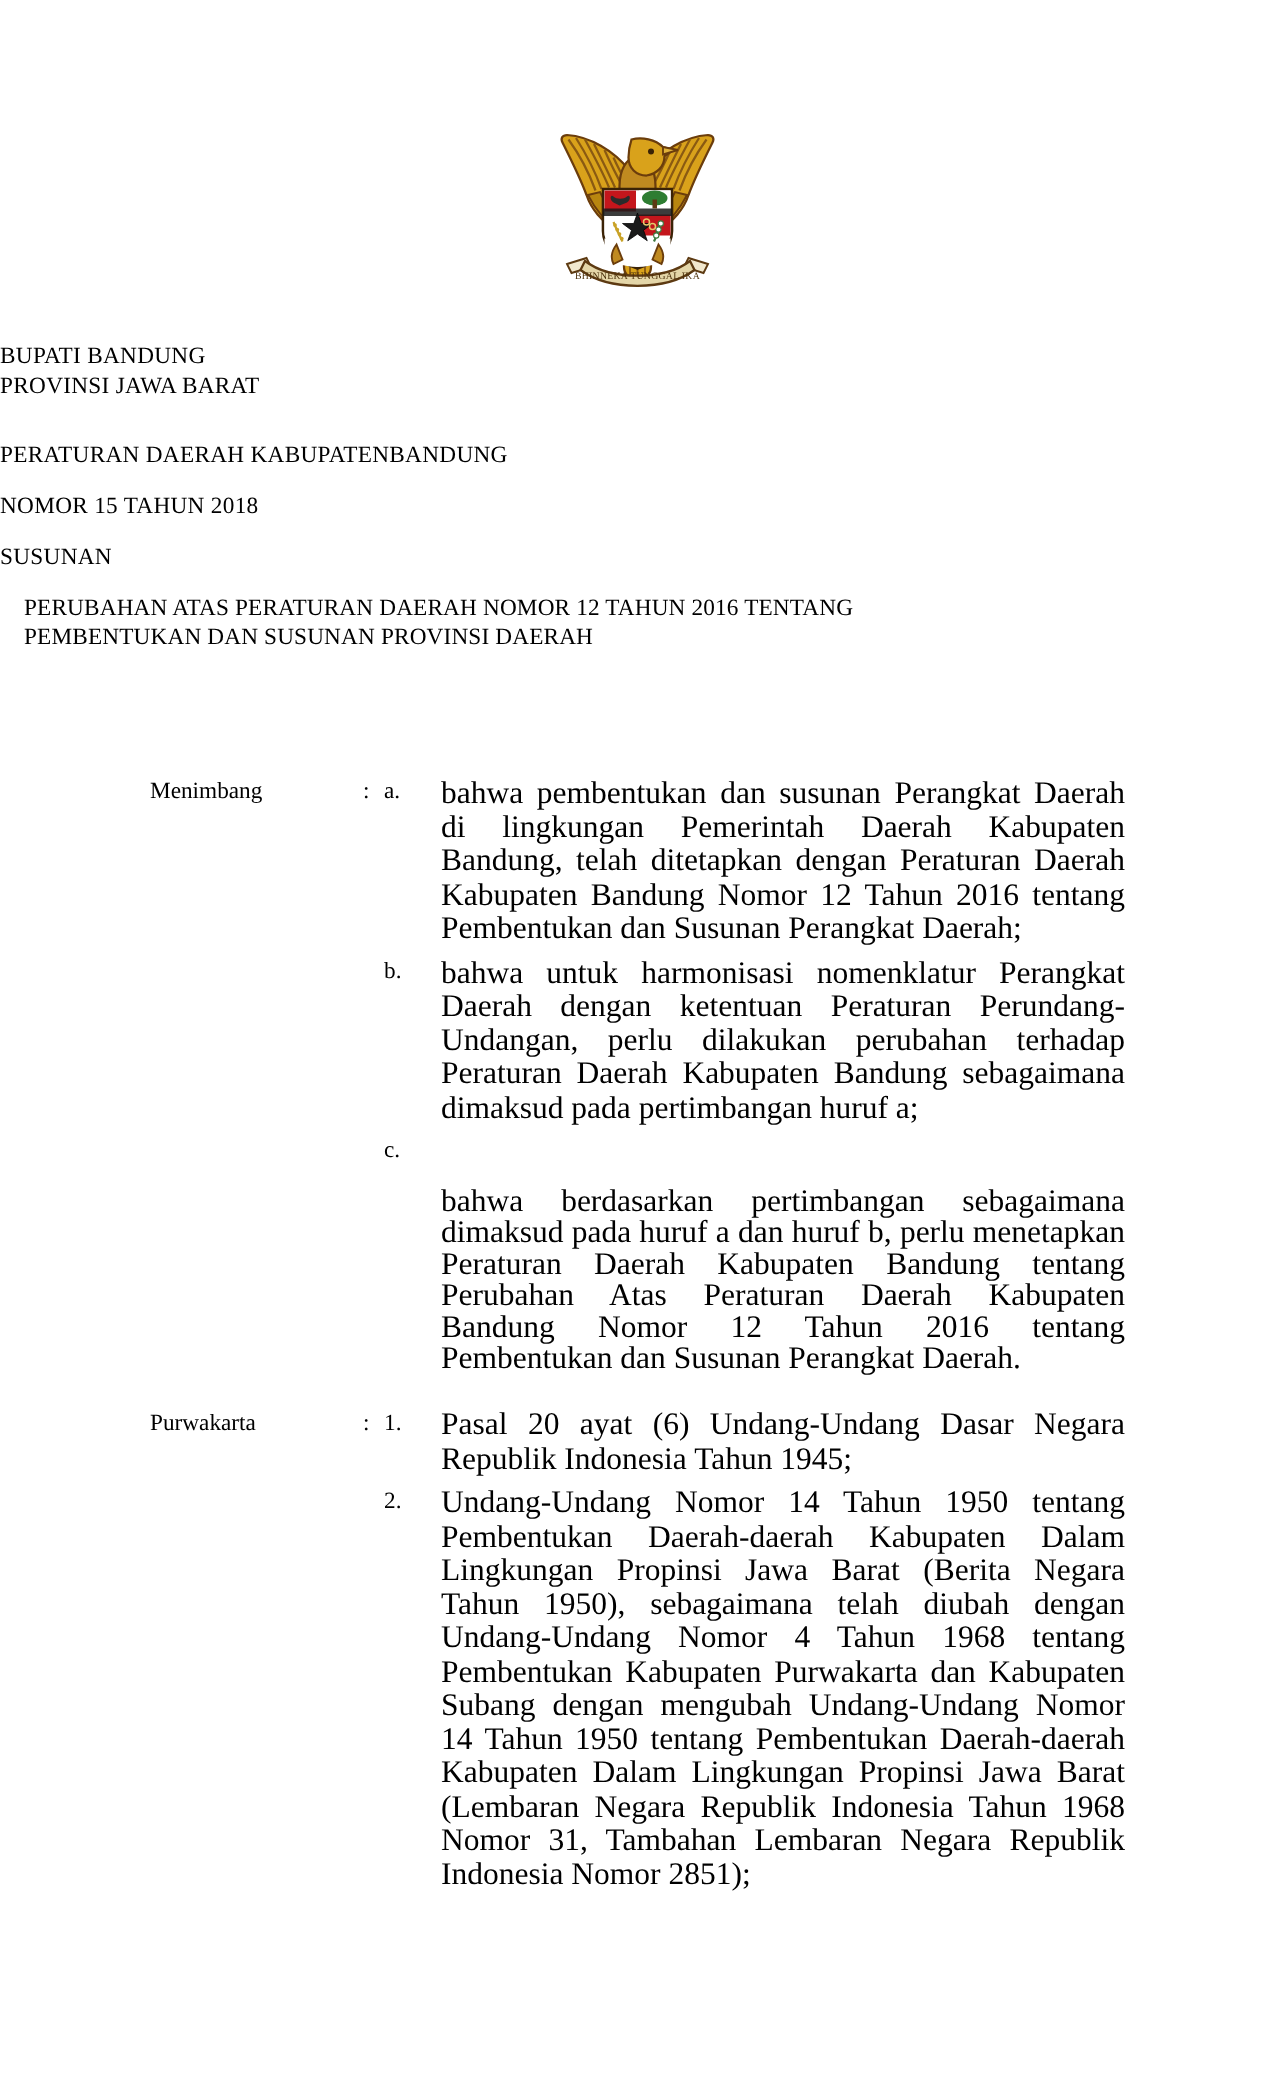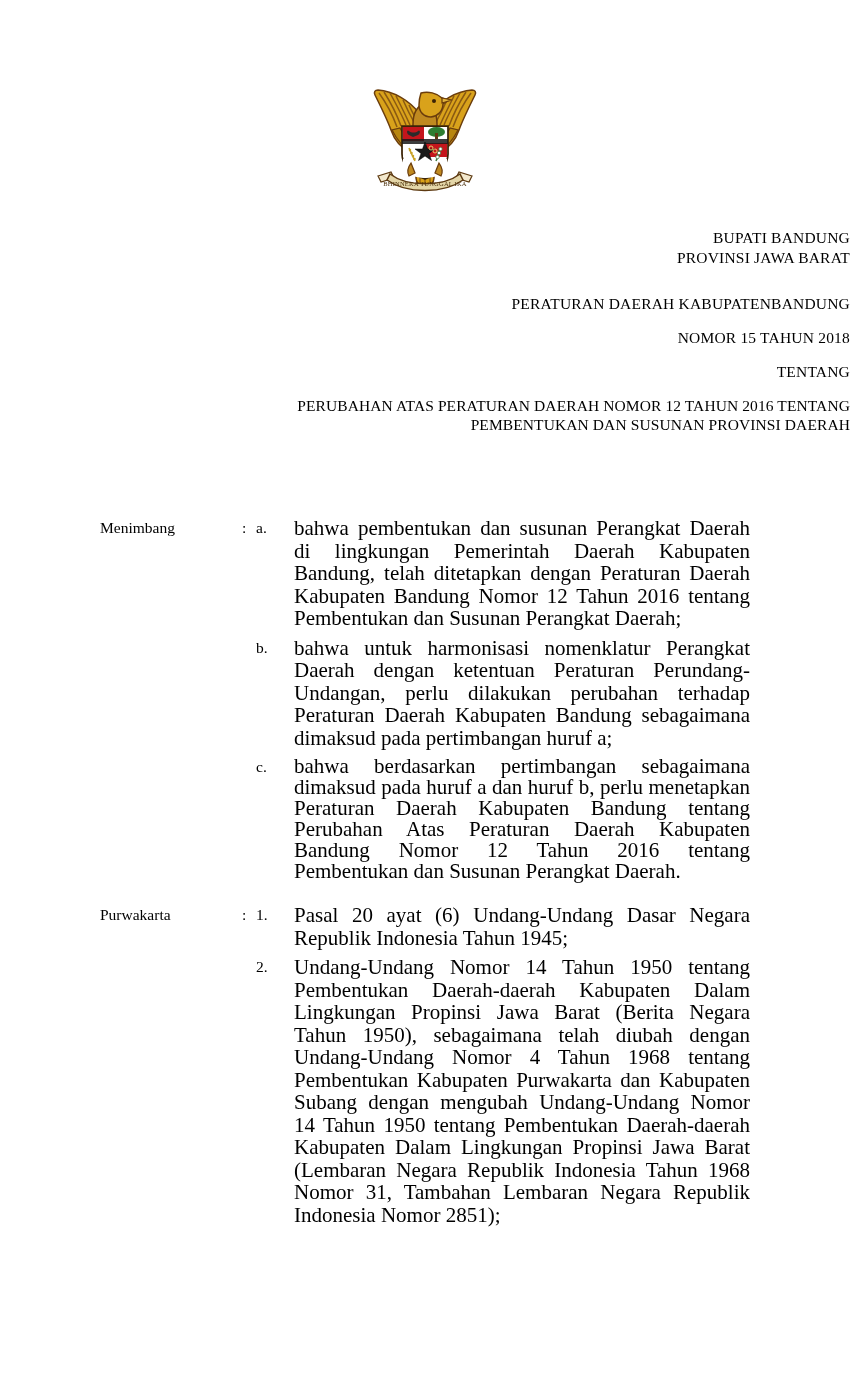--- a/index.html
+++ b/index.html
@@ -39,37 +39,38 @@
     height: 116px;
     vertical-align: top;
   }
 
   
   .heading-block {
     position: absolute;
     left: 0;
     top: 228px;
     width: 850px;
-    text-align: right;
+    text-align: left;
   }
   .h-line {
     font-size: 15.5px;
     line-height: 20px;
     letter-spacing: 0.2px;
     white-space: nowrap;
   }
   .gap-1 { height: 26px; }
   .gap-2 { height: 14px; }
   .gap-3 { height: 16px; }
   .gap-4 { height: 18px; }
 
   .h-wide {
     font-size: 15.5px;
     line-height: 19px;
     letter-spacing: 0.1px;
+    margin-left: 16px;
   }
 
   
   .body-block {
     position: absolute;
     left: 0;
     top: 517px;
     width: 850px;
   }
 
@@ -102,21 +103,21 @@
     line-height: 22.5px;
   }
   .c-text {
     flex: 1 1 auto;
     font-size: 21px;
     line-height: 22.5px;
     text-align: justify;
     text-justify: inter-word;
     hyphens: none;
   }
-  .c-text.tight { line-height: 21px; }
+  .c-text.tight { line-height: 21px; margin-top: 34px; }
 </style>
 </head>
 <body>
 
 <div class="page">
 
   <div class="emblem-wrap">
     <svg class="emblem" viewBox="0 0 256 232" xmlns="http://www.w3.org/2000/svg">
 
       <g>
@@ -204,21 +205,21 @@
     <div class="gap-1"></div>
 
     <div class="h-line">PERATURAN DAERAH KABUPATENBANDUNG</div>
 
     <div class="gap-2"></div>
 
     <div class="h-line">NOMOR  15 TAHUN 2018</div>
 
     <div class="gap-2"></div>
 
-    <div class="h-line">TENTANG</div>
+    <div class="h-line">SUSUNAN</div>
 
     <div class="gap-2"></div>
 
     <div class="h-wide">PERUBAHAN ATAS PERATURAN DAERAH NOMOR 12  TAHUN 2016 TENTANG</div>
     <div class="h-wide">PEMBENTUKAN DAN SUSUNAN PROVINSI DAERAH</div>
 
     <div class="gap-3"></div>
 
 
     <div class="gap-4"></div>

